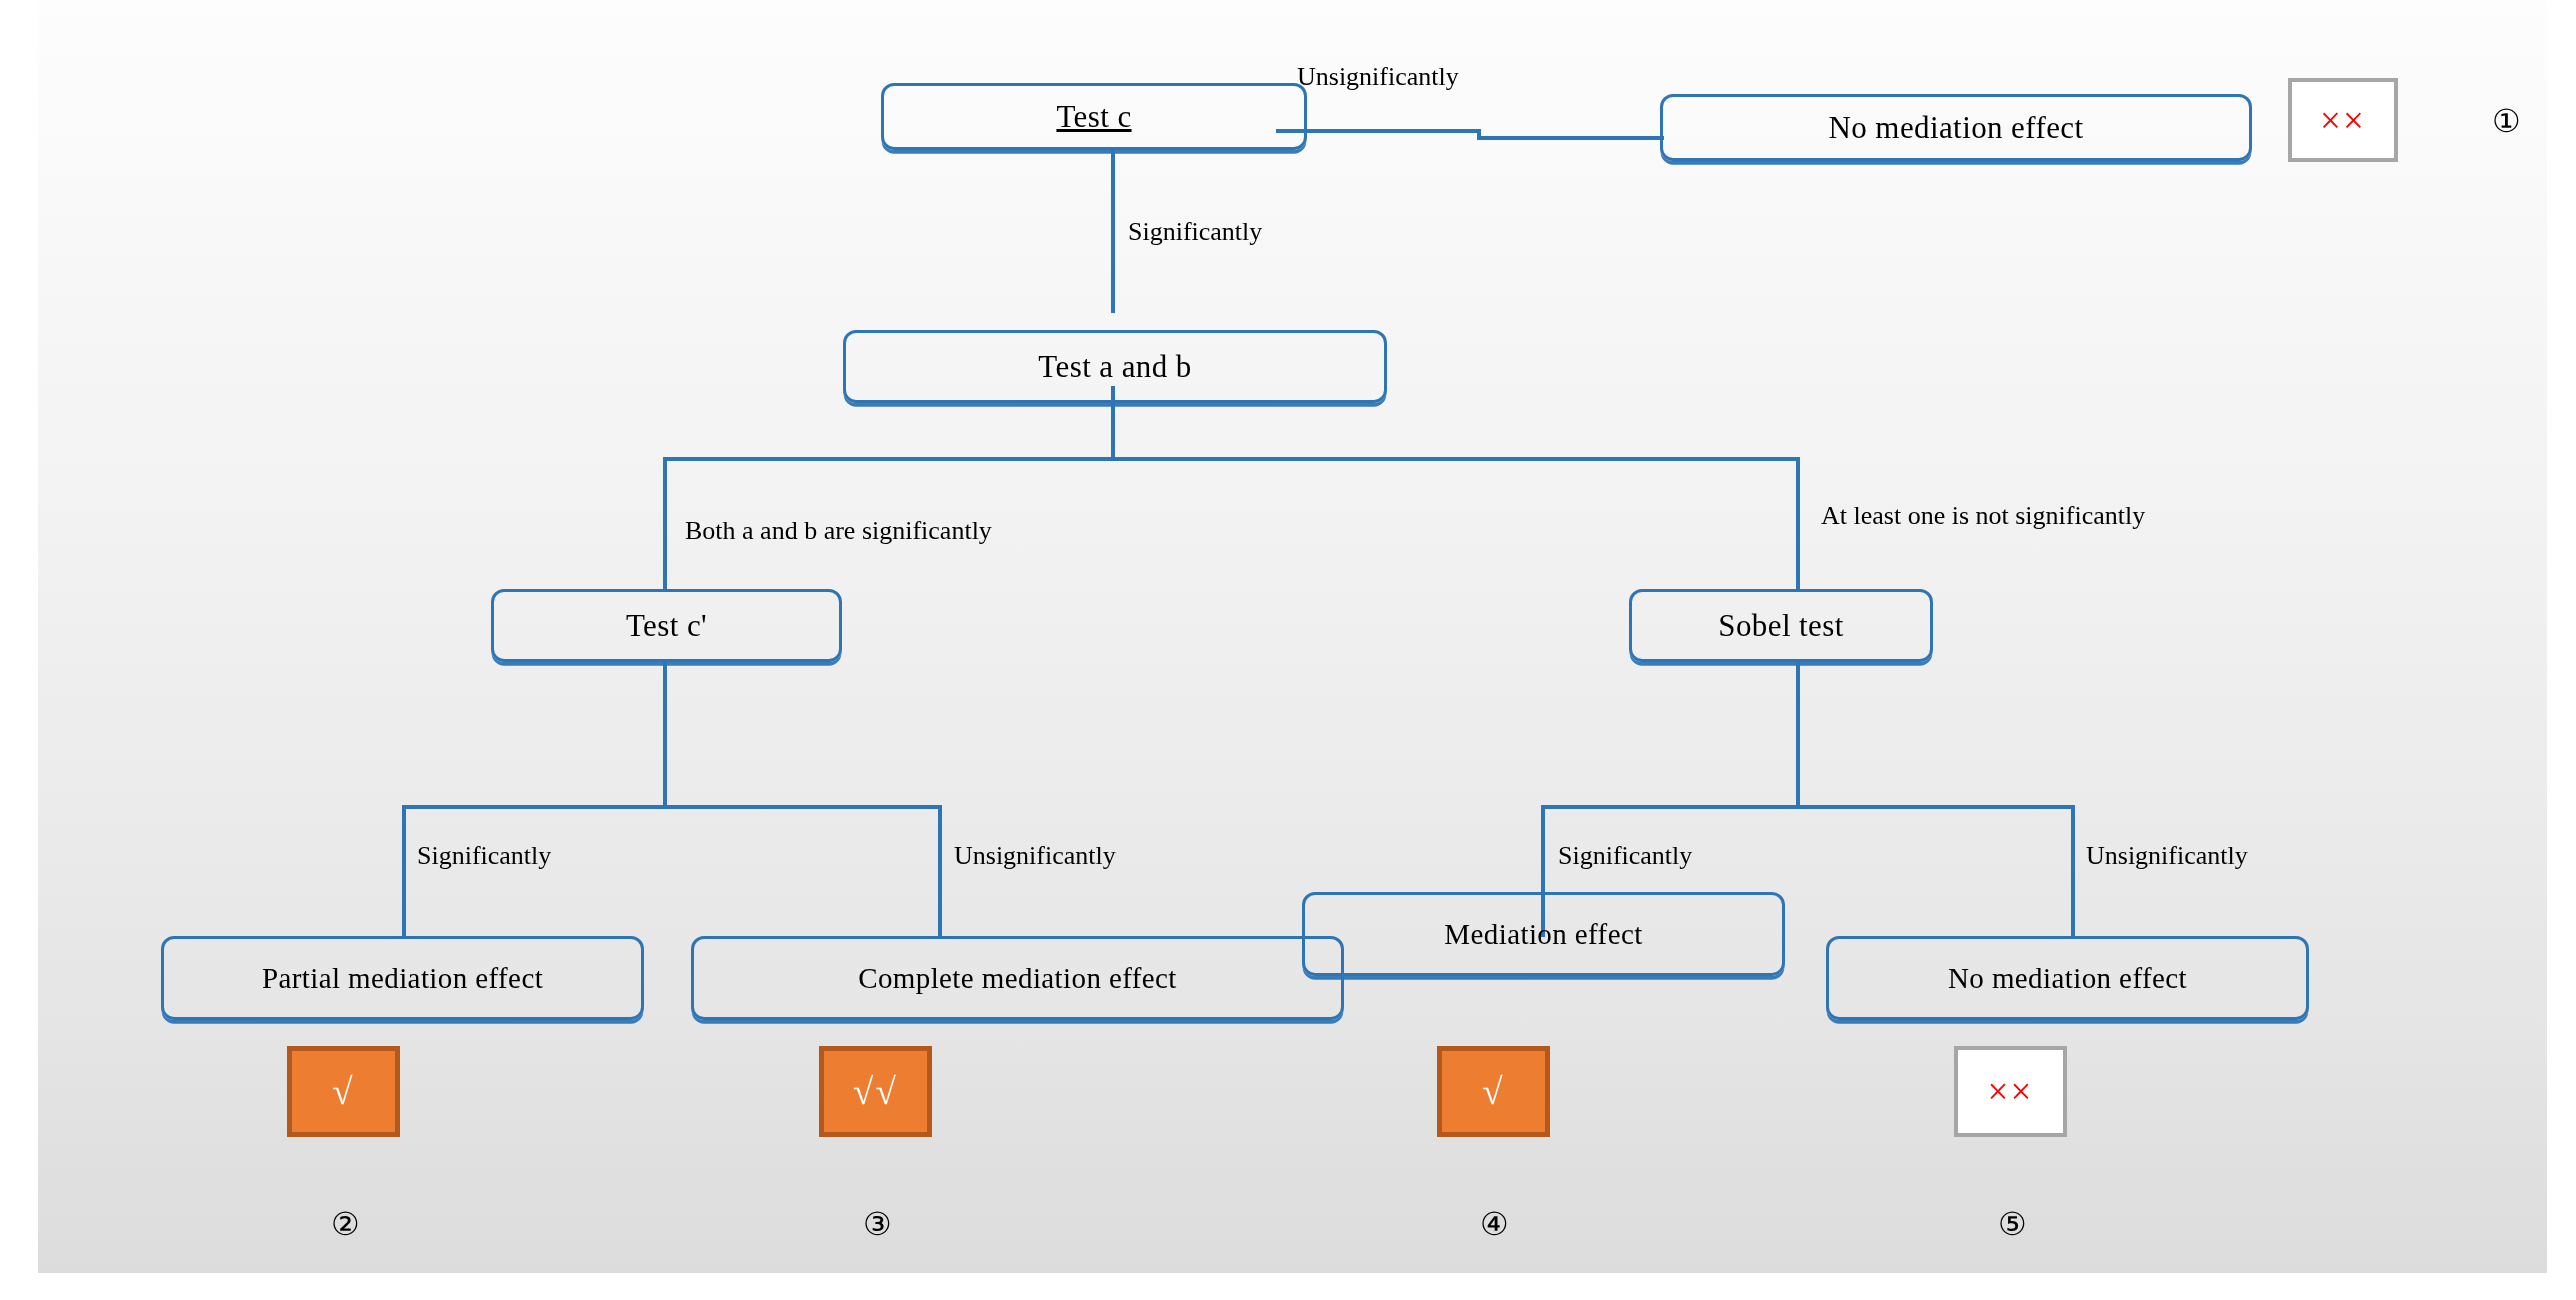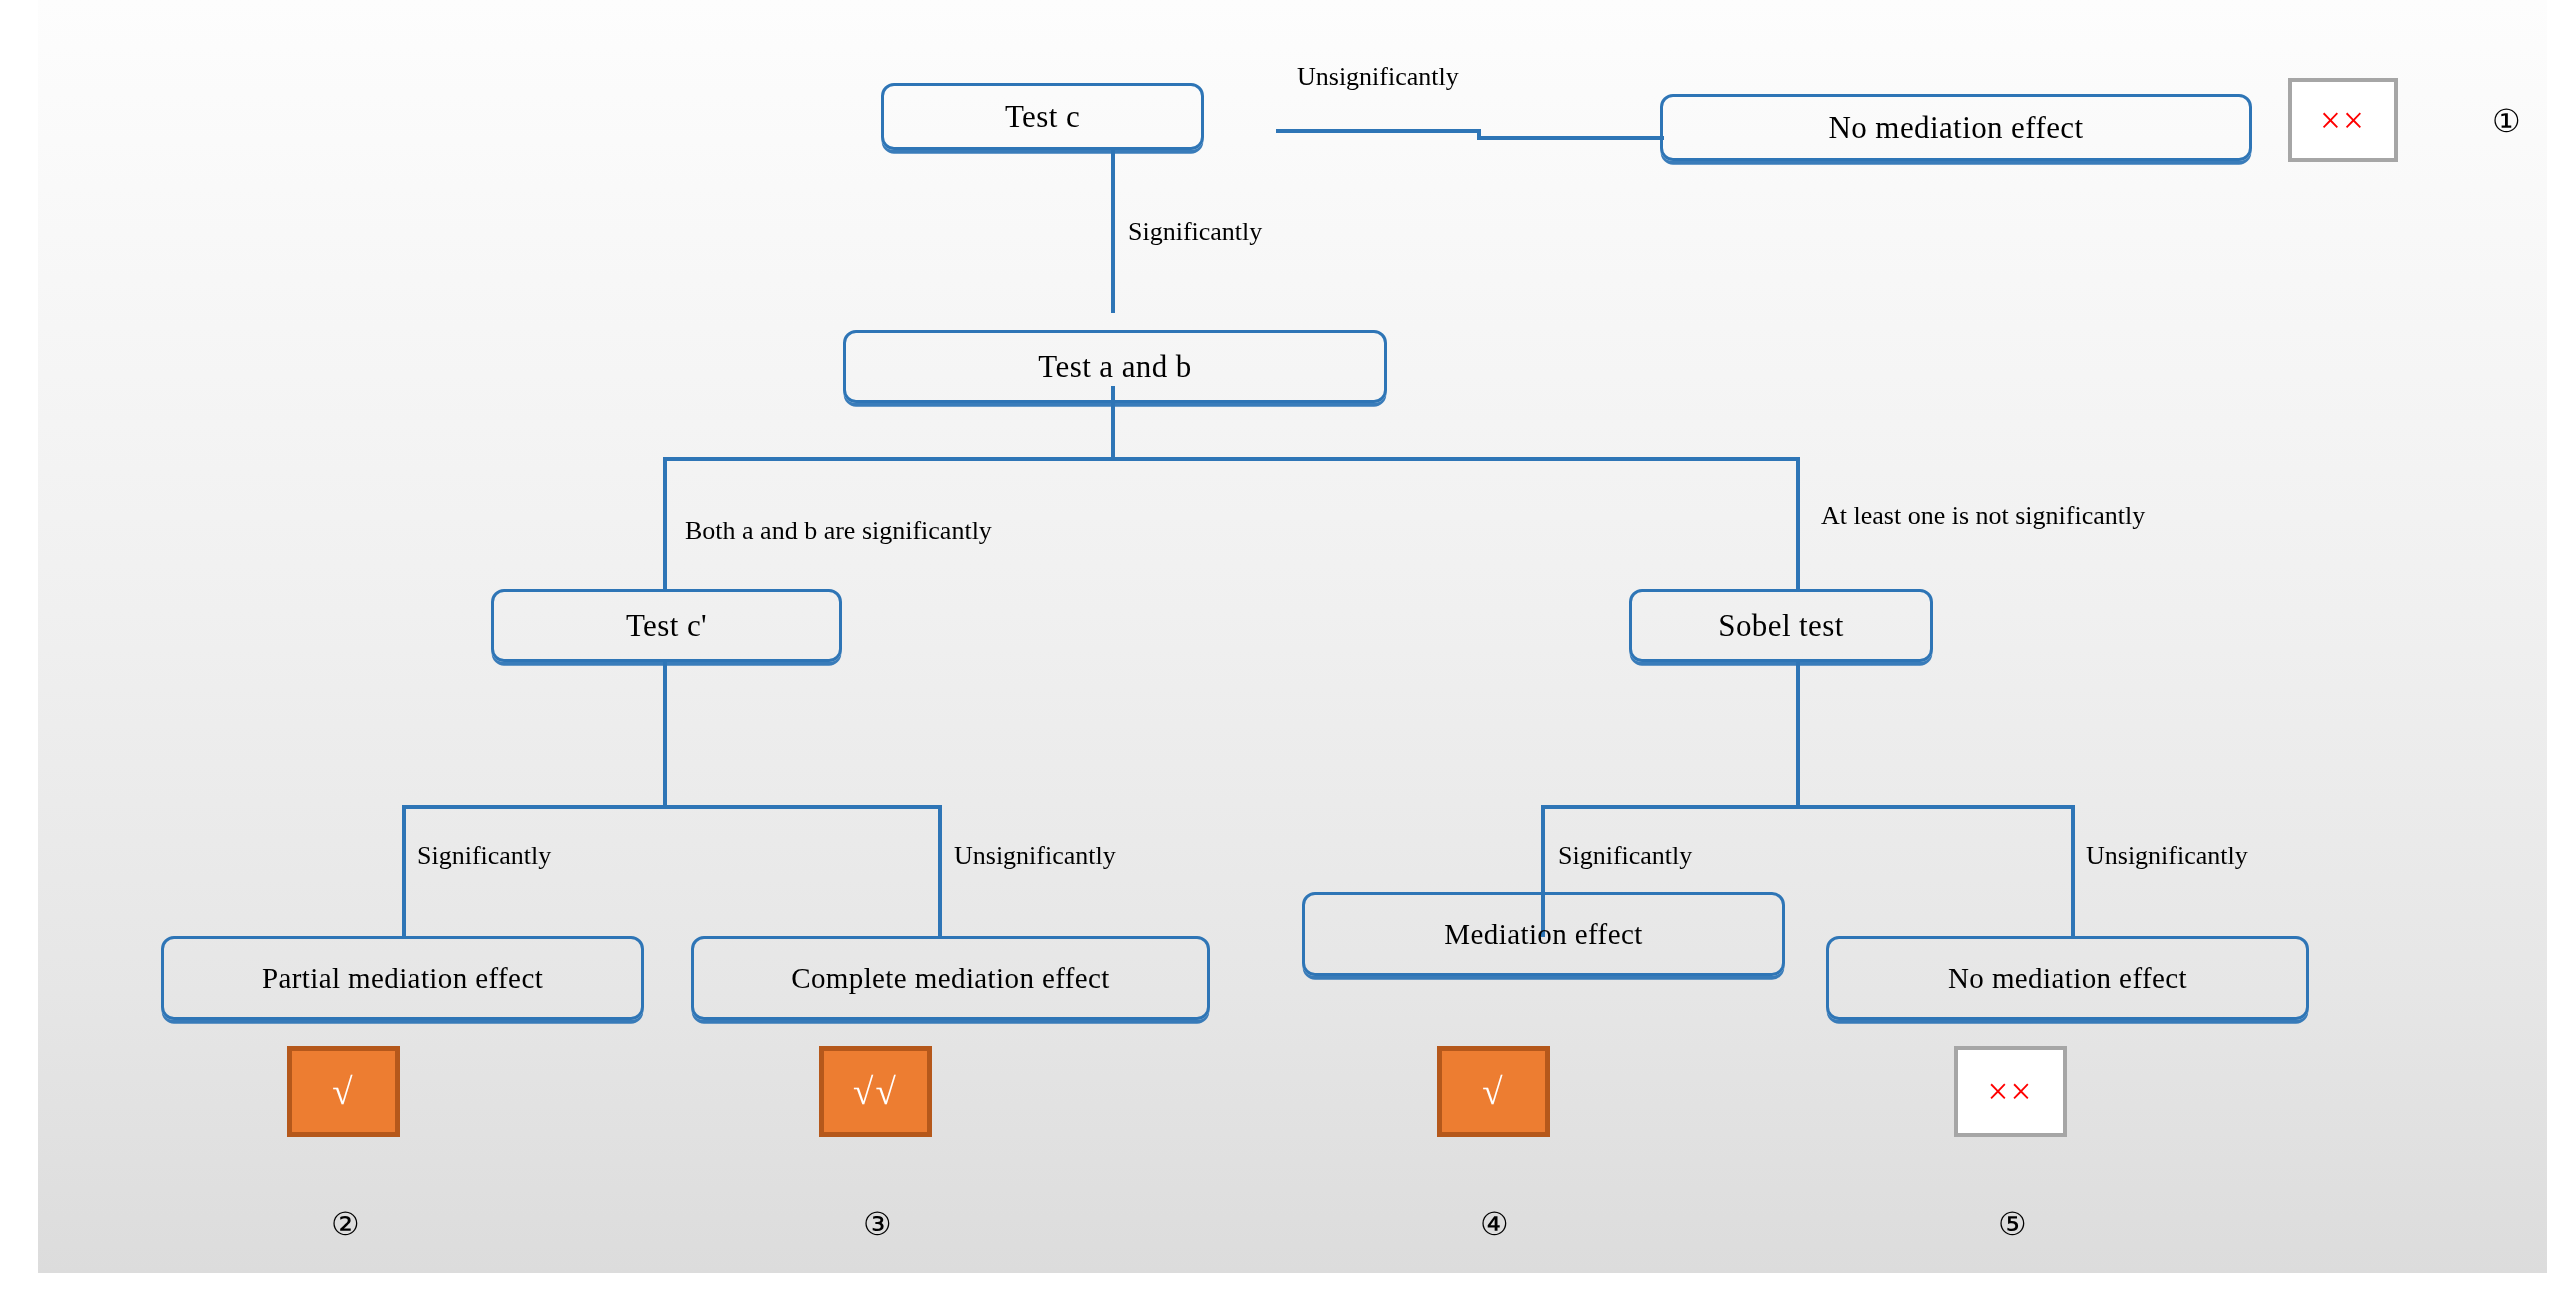--- a/index.html
+++ b/index.html
@@ -115,21 +115,21 @@
   <div class="vline" style="left:625px; top:662px; width:3.7px; height:146px;"></div>
   <div class="hline" style="left:364px; top:805px; width:540px; height:3.7px;"></div>
   <div class="vline" style="left:364px; top:805px; width:3.7px; height:132px;"></div>
   <div class="vline" style="left:900px; top:805px; width:3.7px; height:132px;"></div>
 
   <div class="vline" style="left:1758px; top:662px; width:3.7px; height:146px;"></div>
   <div class="hline" style="left:1503px; top:805px; width:533px; height:3.7px;"></div>
   <div class="vline" style="left:1503px; top:805px; width:3.7px; height:132px;"></div>
   <div class="vline" style="left:2033px; top:805px; width:3.7px; height:132px;"></div>
 
-  <div class="node" style="left:843px; top:83px; width:323px; height:67px;">
+  <div class="node" style="left:843px; top:83px; width:426px; height:67px;text-decoration:underline;">
     <span class="txt">Test c</span>
   </div>
 
   <div class="node" style="left:1622px; top:94px; width:592px; height:67px;">
     <span class="txt">No mediation effect</span>
   </div>
 
   <div class="node" style="left:805px; top:330px; width:544px; height:73px;">
     <span class="txt">Test a and b</span>
   </div>
@@ -139,21 +139,21 @@
   </div>
 
   <div class="node" style="left:1591px; top:589px; width:304px; height:73px;">
     <span class="txt">Sobel test</span>
   </div>
 
   <div class="node" style="left:123px; top:936px; width:483px; height:84px; font-size:29px;justify-content:center;">
     <span class="txt">Partial mediation effect</span>
   </div>
 
-  <div class="node" style="left:653px; top:936px; width:519px; height:84px; font-size:29px;">
+  <div class="node" style="left:653px; top:936px; width:653px; height:84px; font-size:29px;">
     <span class="txt">Complete mediation effect</span>
   </div>
 
   <div class="node" style="left:1264px; top:892px; width:483px; height:84px; font-size:29px;">
     <span class="txt">Mediation effect</span>
   </div>
 
   <div class="node" style="left:1788px; top:936px; width:483px; height:84px; font-size:29px;">
     <span class="txt">No mediation effect</span>
   </div>

